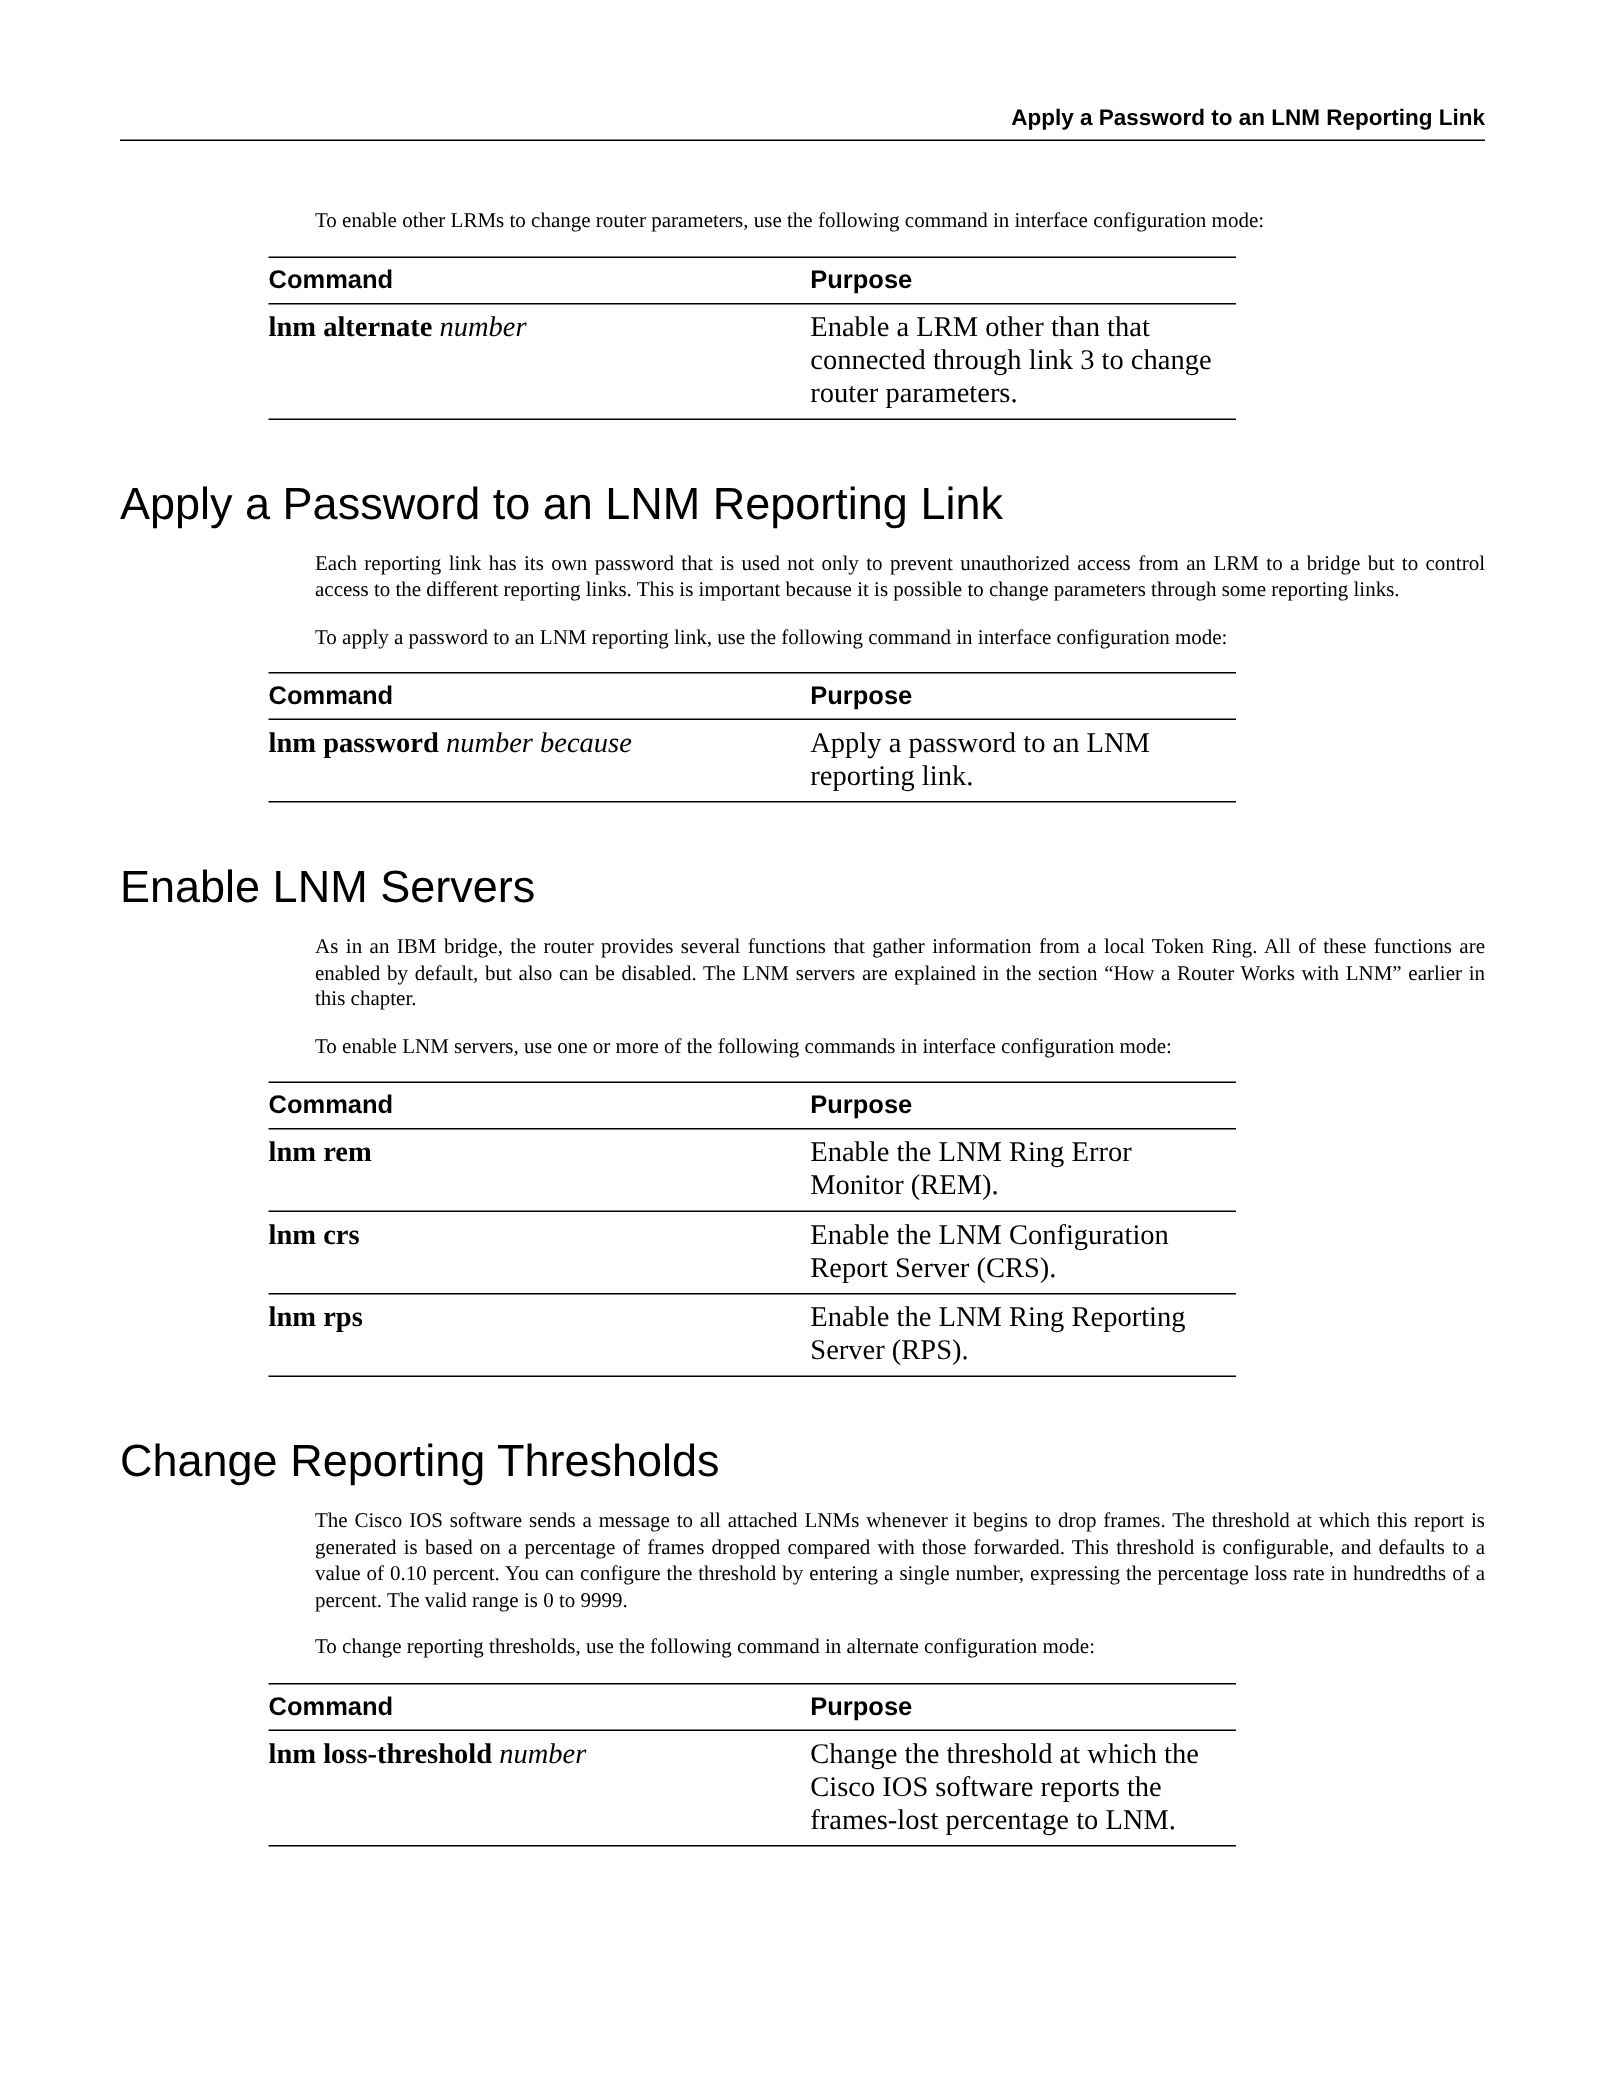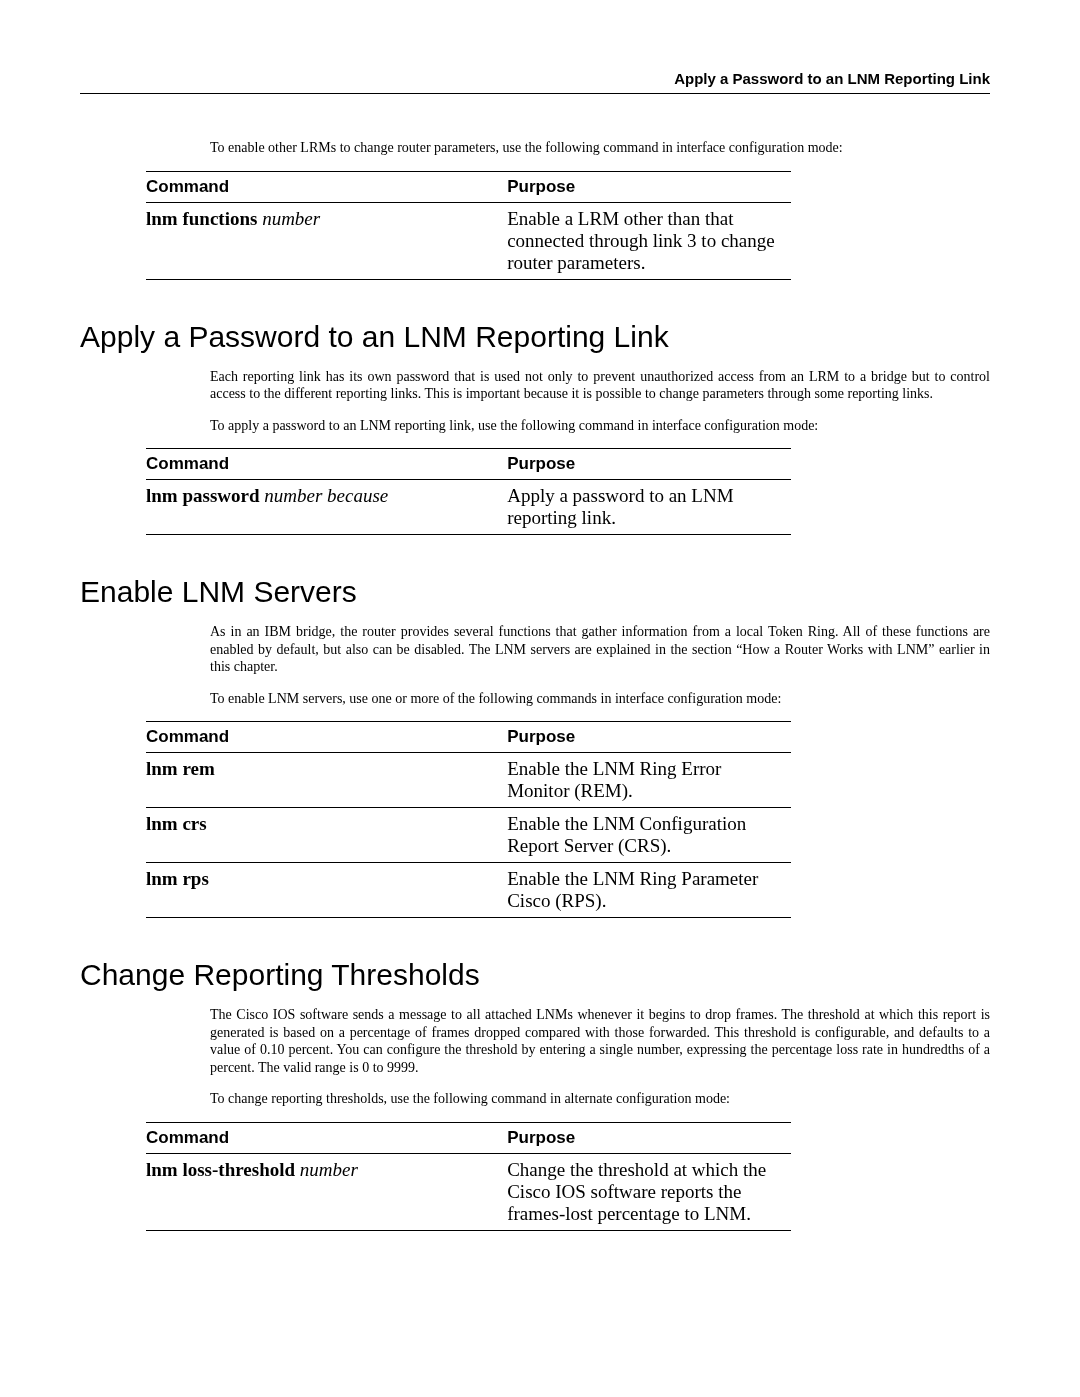--- a/index.html
+++ b/index.html
@@ -31,21 +31,21 @@
     margin-bottom: 14px;
     text-align: justify;
   }
   .section-heading {
     font-family: Helvetica, Arial, sans-serif;
     font-weight: normal;
     font-size: 30px;
     margin: 40px 0 10px 0;
   }
   table.cmd-table {
-    margin-left: 66px;
+    margin-left: 99px;
     border-collapse: collapse;
     width: 645px;
     margin-bottom: 10px;
   }
   table.cmd-table th {
     font-family: Helvetica, Arial, sans-serif;
     font-weight: bold;
     font-size: 17px;
     text-align: left;
     border-top: 1px solid #000;
@@ -73,21 +73,21 @@
   <p class="body-para">To enable other LRMs to change router parameters, use the following command in interface configuration mode:</p>
 
   <table class="cmd-table">
     <tbody>
         <tr>
       <th>Command</th>
       <th>Purpose</th>
     </tr>
     <tr>
       <td class="cmd">
-        <span class="bold">lnm functions</span>
+        <span class="bold">lnm alternate</span>
         <span class="ital">number</span>
       </td>
       <td class="purpose">Enable a LRM other than that connected through link 3 to change router parameters.</td>
     </tr>
   </tbody>
     </table>
 
   <h2 class="section-heading">Apply a Password to an LNM Reporting Link</h2>
   <p class="body-para">Each reporting link has its own password that is used not only to prevent unauthorized access from an LRM to a bridge but to control access to the different reporting links. This is important because it is possible to change parameters through some reporting links.</p>
   <p class="body-para">To apply a password to an LNM reporting link, use the following command in interface configuration mode:</p>
@@ -130,21 +130,21 @@
         <span class="bold">lnm crs</span>
         <span class="ital"></span>
       </td>
       <td class="purpose">Enable the LNM Configuration Report Server (CRS).</td>
     </tr>
     <tr>
       <td class="cmd">
         <span class="bold">lnm rps</span>
         <span class="ital"></span>
       </td>
-      <td class="purpose">Enable the LNM Ring Parameter Cisco (RPS).</td>
+      <td class="purpose">Enable the LNM Ring Reporting Server (RPS).</td>
     </tr>
   </tbody>
     </table>
 
   <h2 class="section-heading">Change Reporting Thresholds</h2>
   <p class="body-para">The Cisco IOS software sends a message to all attached LNMs whenever it begins to drop frames. The threshold at which this report is generated is based on a percentage of frames dropped compared with those forwarded. This threshold is configurable, and defaults to a value of 0.10 percent. You can configure the threshold by entering a single number, expressing the percentage loss rate in hundredths of a percent. The valid range is 0 to 9999.</p>
   <p class="body-para">To change reporting thresholds, use the following command in alternate configuration mode:</p>
 
   <table class="cmd-table">
     <tbody>

